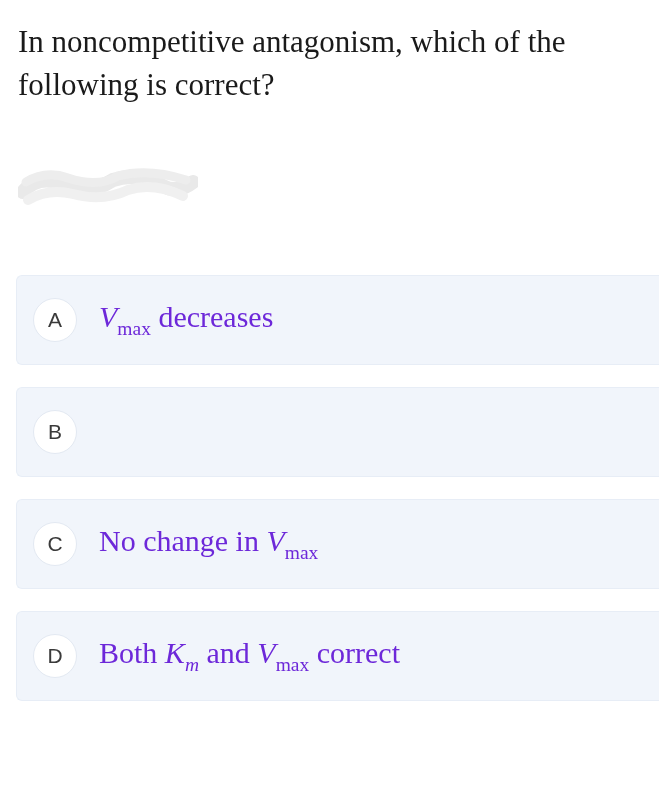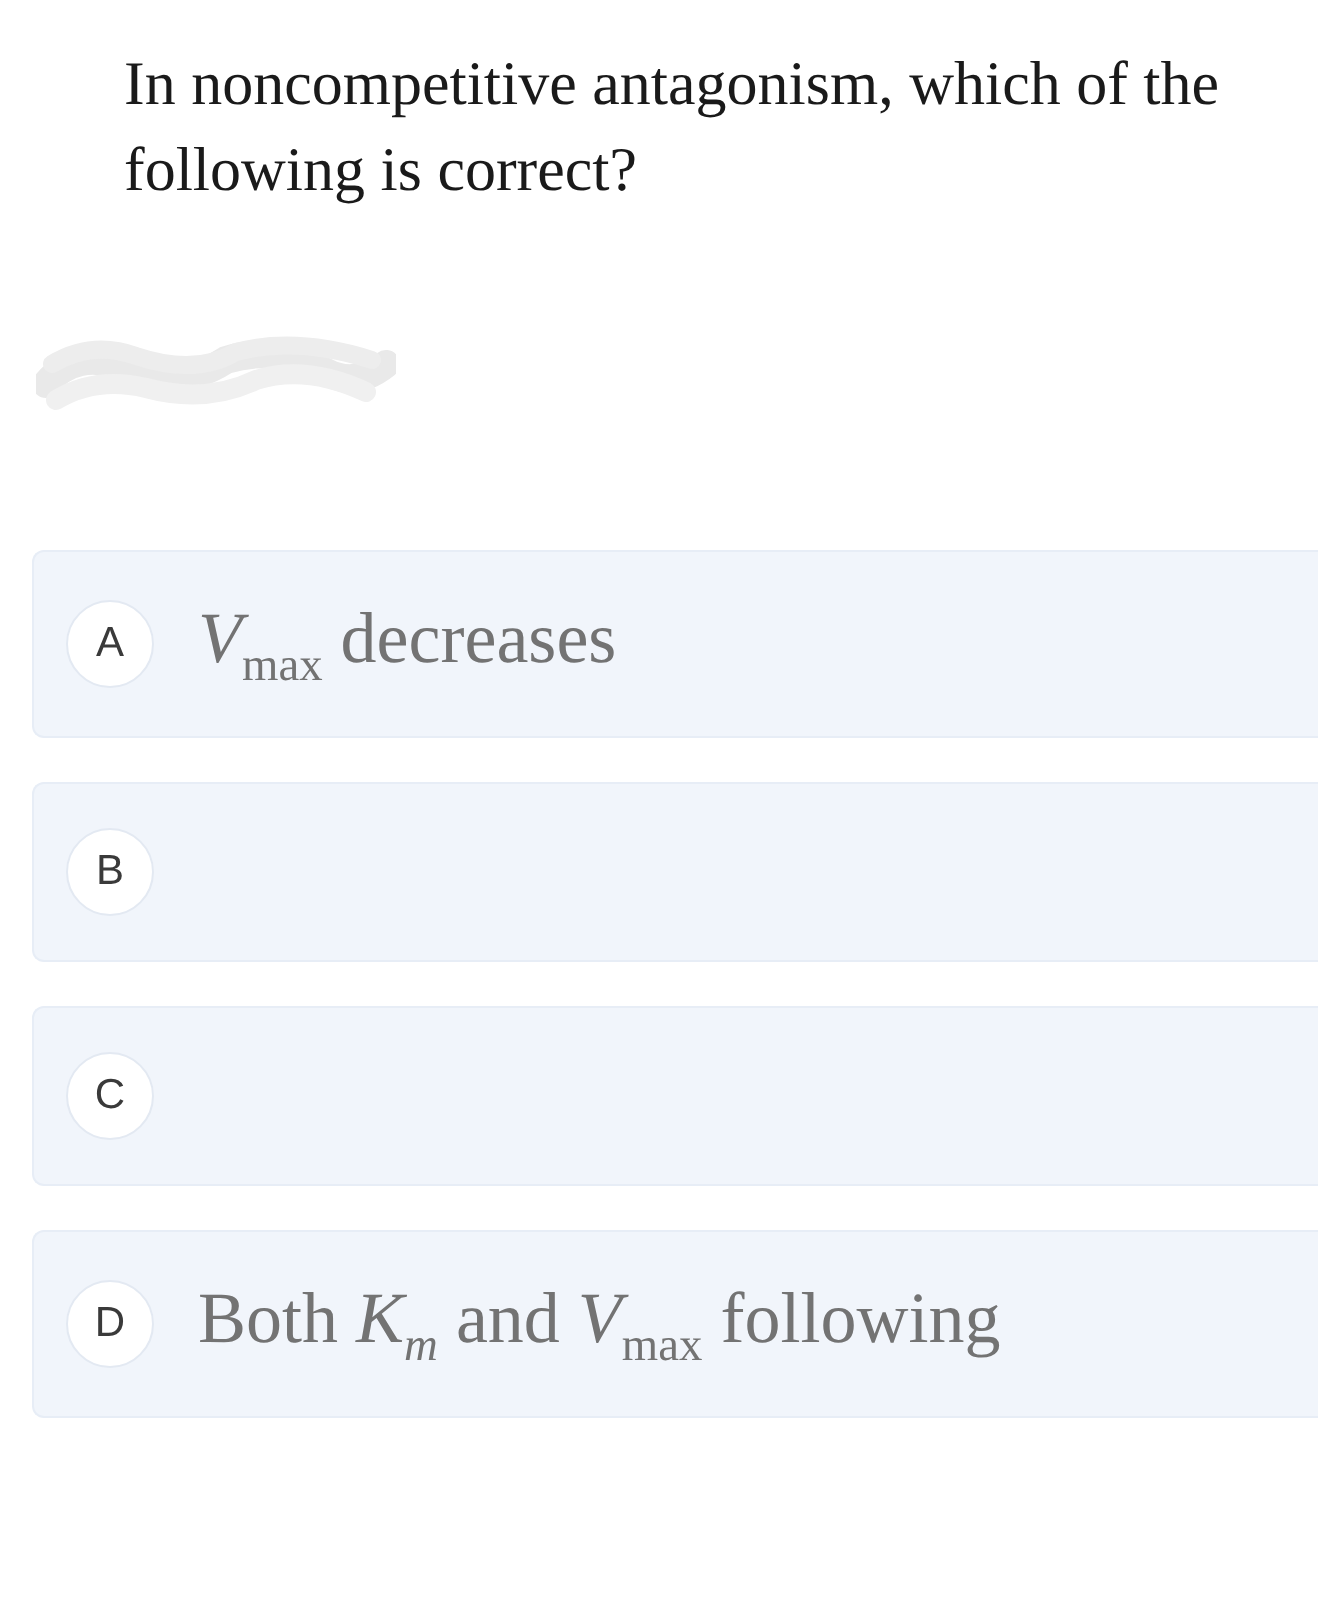--- a/index.html
+++ b/index.html
@@ -10,21 +10,20 @@
     background: #ffffff;
     color: #1a1a1a;
     padding: 0;
     overflow: hidden;
   }
   .question-text {
     font-size: 31px;
     line-height: 1.4;
     padding: 20px 18px 10px 18px;
     color: #1a1a1a;
-    margin-left: 44px;
   }
   .smudge {
     width: 180px;
     height: 55px;
     margin: 45px 0 0 18px;
     position: relative;
   }
   .smudge svg { width: 100%; height: 100%; }
   .options {
     margin-top: 58px;
@@ -50,22 +49,22 @@
     background: #ffffff;
     border: 1px solid #e3e9f2;
     display: flex;
     align-items: center;
     justify-content: center;
     font-family: Arial, Helvetica, sans-serif;
     font-size: 21px;
     color: #3a3a3a;
   }
   .option-label {
-    font-size: 36px;
-    color: #737373;
+    font-size: 30px;
+    color: #6d28d9;
     font-family: Georgia, 'Times New Roman', serif;
   }
   .mi { font-style: italic; font-family: 'Times New Roman', Georgia, serif; }
   .sub {
     font-size: 0.65em;
     vertical-align: sub;
     position: relative;
     top: 0.05em;
   }
 </style>
@@ -90,22 +89,25 @@
       <span></span><span class="mi">V</span><span class="sub">max</span><span> decreases</span><span class="mi"></span><span class="sub"></span><span></span>
     </div>
   </div>
 
   <div class="option">
     <div class="option-letter">B</div>
   </div>
 
   <div class="option">
     <div class="option-letter">C</div>
+    <div class="option-label">
+      <span>No change in </span><span class="mi">V</span><span class="sub">max</span><span></span><span class="mi"></span><span class="sub"></span><span></span>
+    </div>
   </div>
 
   <div class="option">
     <div class="option-letter">D</div>
     <div class="option-label">
-      <span>Both </span><span class="mi">K</span><span class="sub mi">m</span><span> and </span><span class="mi">V</span><span class="sub">max</span><span> following</span>
+      <span>Both </span><span class="mi">K</span><span class="sub mi">m</span><span> and </span><span class="mi">V</span><span class="sub">max</span><span> correct</span>
     </div>
   </div>
 
 </div>
 
 </body></html>

